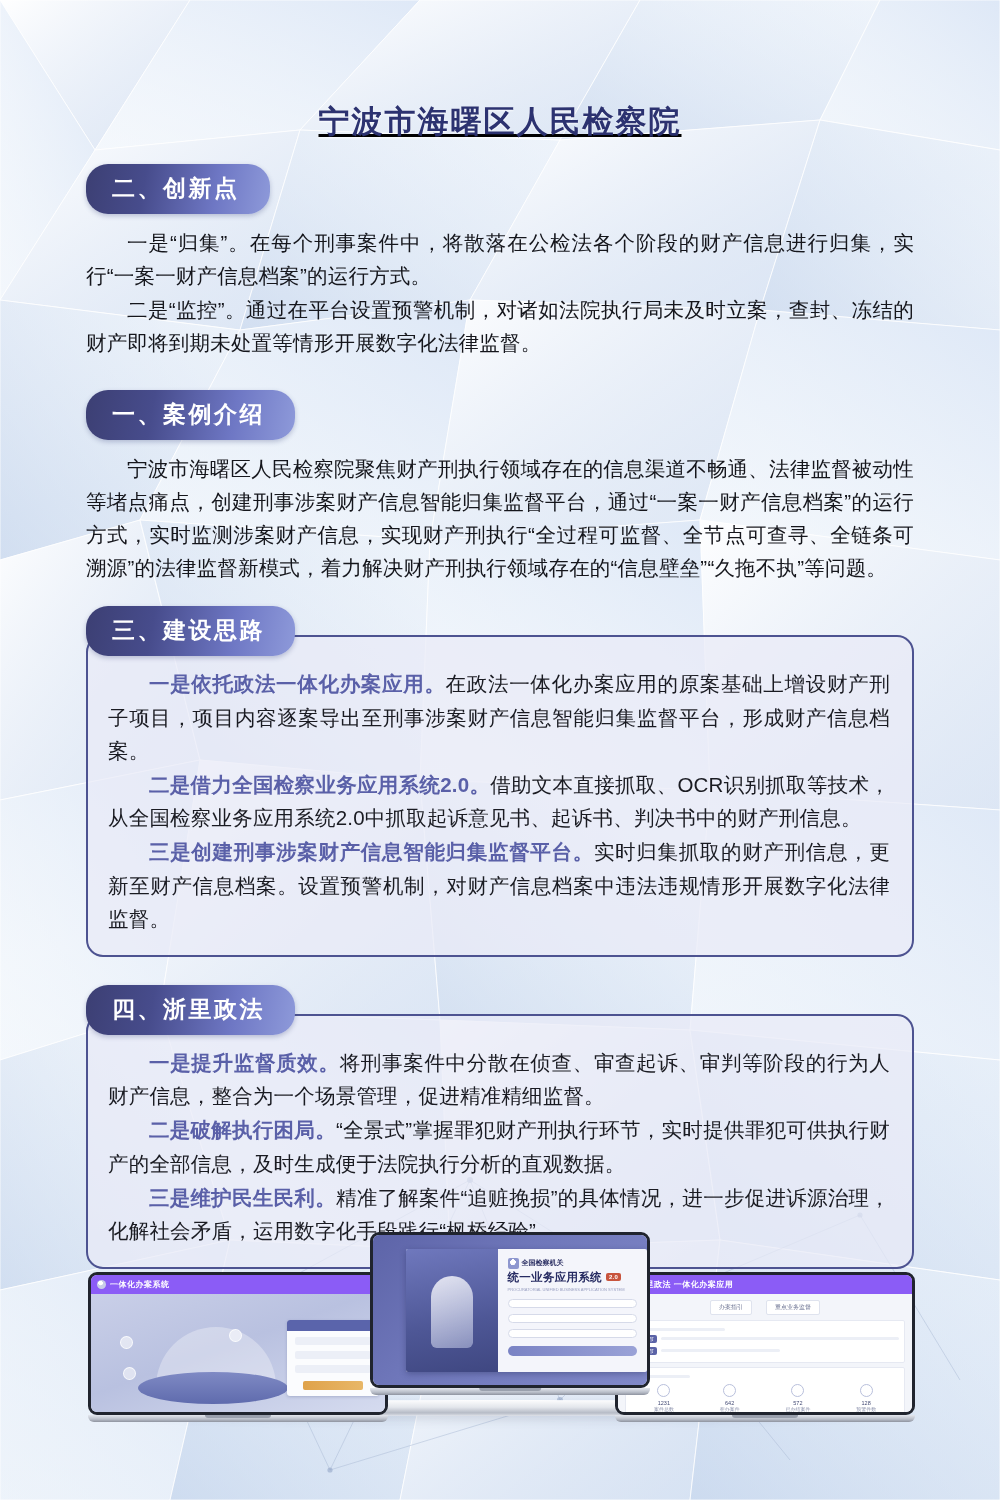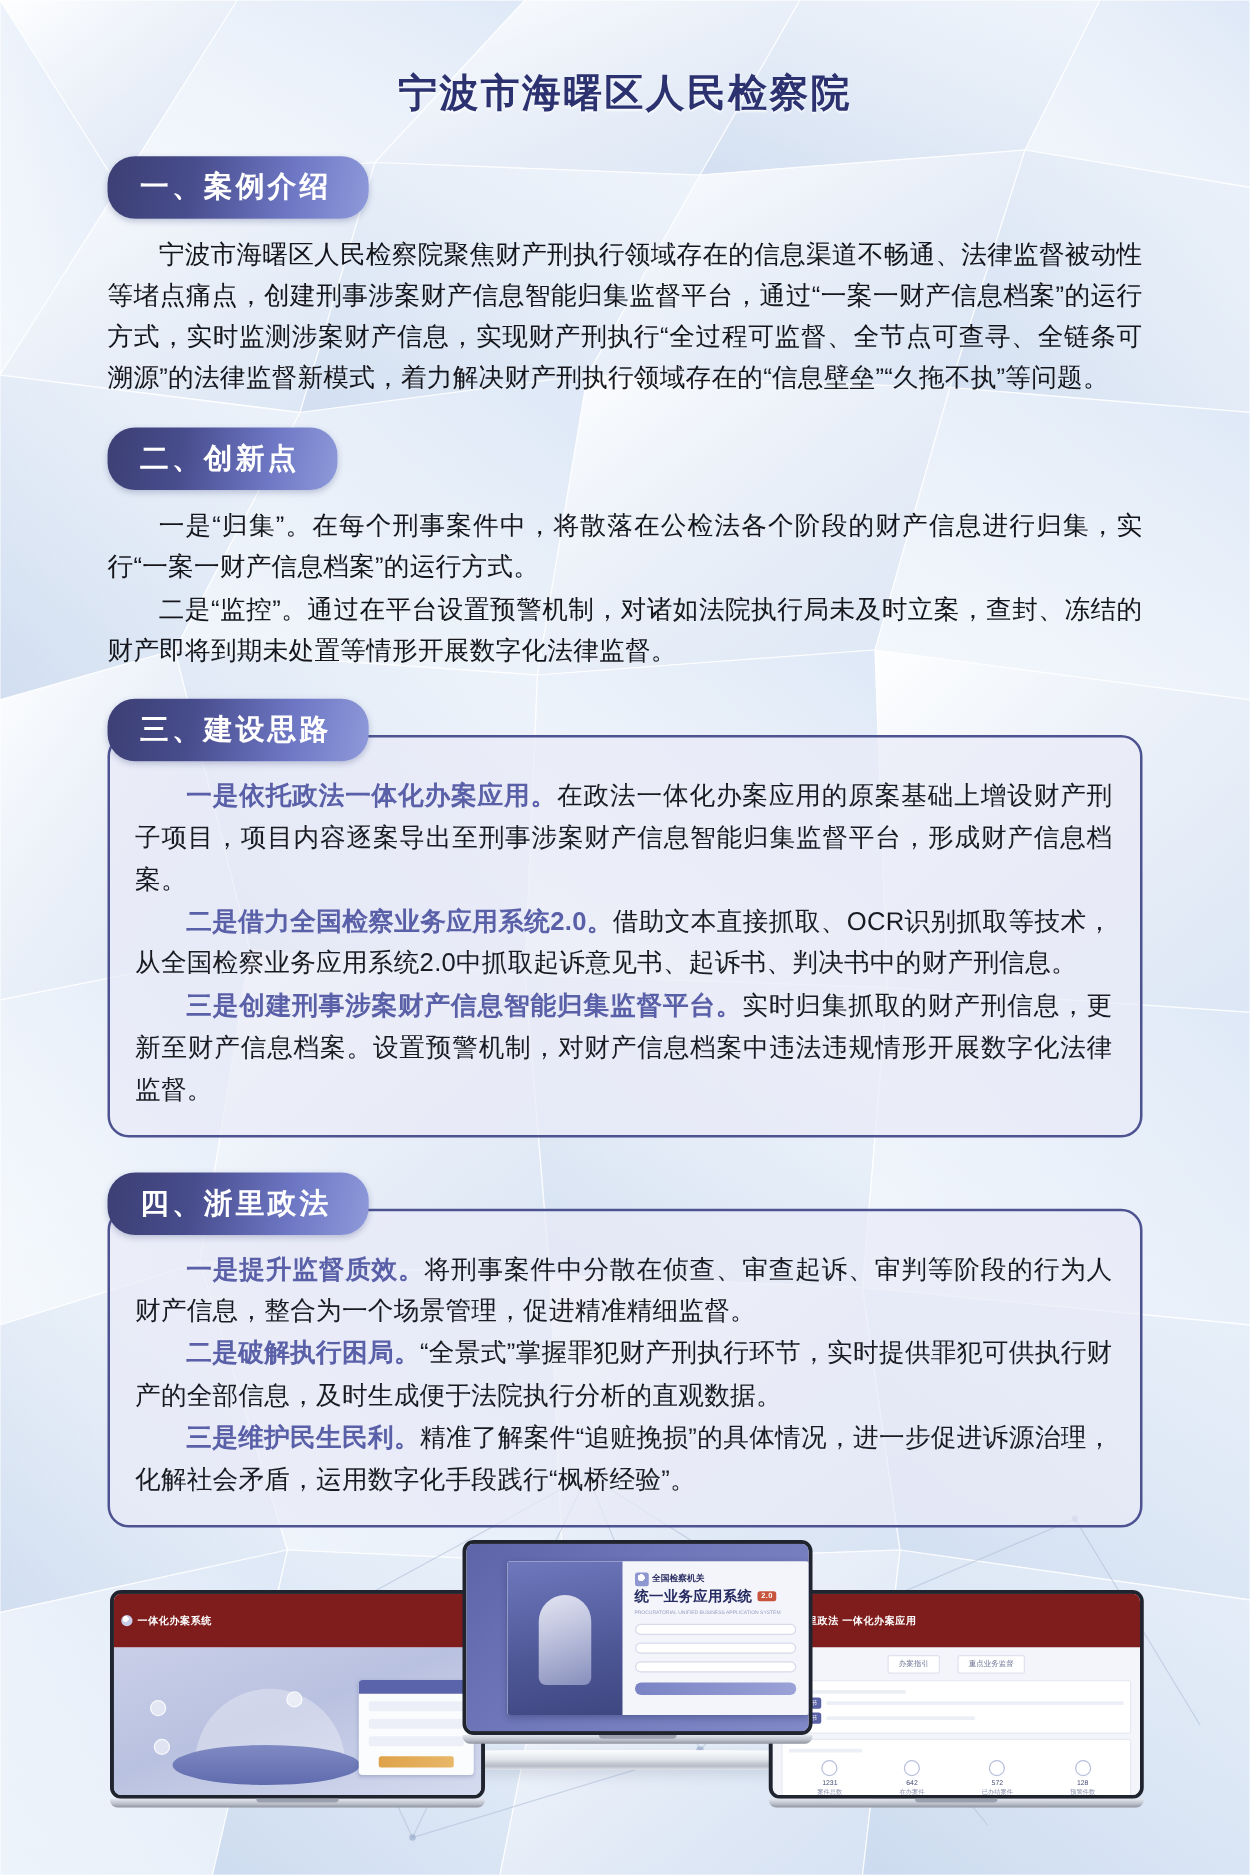--- a/index.html
+++ b/index.html
@@ -26,22 +26,23 @@
     position: absolute;
     inset: 0;
     width: 1000px;
     height: 1500px;
     pointer-events: none;
   }
 
   
   .title-block {
     position: relative;
-    padding-top: 56px;
+    padding-top: 103px;
     text-align: center;
+    text-decoration: underline;
   }
   .title-line1 {
     font-size: 31px;
     font-weight: bold;
     letter-spacing: 2px;
     color: #2c3270;
     line-height: 1.25;
     text-shadow: 0 1px 2px rgba(255,255,255,0.85);
   }
   .title-line2 {
@@ -151,24 +152,24 @@
   }
 
   
   #laptop-left { left: 88px; top: 44px; width: 300px; }
   
   #laptop-right { left: 615px; top: 44px; width: 300px; }
   
   #laptop-center { left: 370px; top: 4px; width: 280px; z-index: 5; }
 
   .scr-header {
-    background: #7f1d1d;
+    background: #8b5cf6;
     color: #fff;
     font-size: 8px;
-    padding: 16px 6px;
+    padding: 4px 6px;
     display: flex;
     align-items: center;
     gap: 4px;
     font-weight: bold;
     letter-spacing: .5px;
   }
   .scr-header .emblem {
     width: 9px; height: 9px; border-radius: 50%;
     background: radial-gradient(circle at 40% 35%, #fff 0 28%, #c9cde8 30% 100%);
     flex: none;
@@ -385,36 +386,36 @@
       <circle cx="860" cy="1215" r="2.6"></circle>
       <circle cx="330" cy="1470" r="2.6"></circle>
       <circle cx="560" cy="1400" r="3"></circle>
     </g>
   </svg>
 
   <div class="title-block">
     <div class="title-line1">宁波市海曙区人民检察院</div>
   </div>
 
+  <div class="section" style="margin-top:22px;">
+    <div class="pill-wrap">
+      <span class="pill">二、创新点</span>
+    </div>
+    <div class="block-plain">
+      <p class="para">一是“归集”。在每个刑事案件中，将散落在公检法各个阶段的财产信息进行归集，实行“一案一财产信息档案”的运行方式。</p>
+      <p class="para">二是“监控”。通过在平台设置预警机制，对诸如法院执行局未及时立案，查封、冻结的财产即将到期未处置等情形开展数字化法律监督。</p>
+    </div>
+  </div>
+
   <div class="section" style="margin-top:30px;">
     <div class="pill-wrap">
       <span class="pill">一、案例介绍</span>
     </div>
     <div class="block-plain">
       <p class="para">宁波市海曙区人民检察院聚焦财产刑执行领域存在的信息渠道不畅通、法律监督被动性等堵点痛点，创建刑事涉案财产信息智能归集监督平台，通过“一案一财产信息档案”的运行方式，实时监测涉案财产信息，实现财产刑执行“全过程可监督、全节点可查寻、全链条可溯源”的法律监督新模式，着力解决财产刑执行领域存在的“信息壁垒”“久拖不执”等问题。</p>
-    </div>
-  </div>
-
-  <div class="section" style="margin-top:22px;">
-    <div class="pill-wrap">
-      <span class="pill">二、创新点</span>
-    </div>
-    <div class="block-plain">
-      <p class="para">一是“归集”。在每个刑事案件中，将散落在公检法各个阶段的财产信息进行归集，实行“一案一财产信息档案”的运行方式。</p>
-      <p class="para">二是“监控”。通过在平台设置预警机制，对诸如法院执行局未及时立案，查封、冻结的财产即将到期未处置等情形开展数字化法律监督。</p>
     </div>
   </div>
 
   <div class="section" style="margin-top:22px;">
     <div class="pill-wrap">
       <span class="pill">三、建设思路</span>
     </div>
     <div class="framed">
       <p class="para">
         <span class="lead">一是依托政法一体化办案应用。</span><span>在政法一体化办案应用的原案基础上增设财产刑子项目，项目内容逐案导出至刑事涉案财产信息智能归集监督平台，形成财产信息档案。</span>

